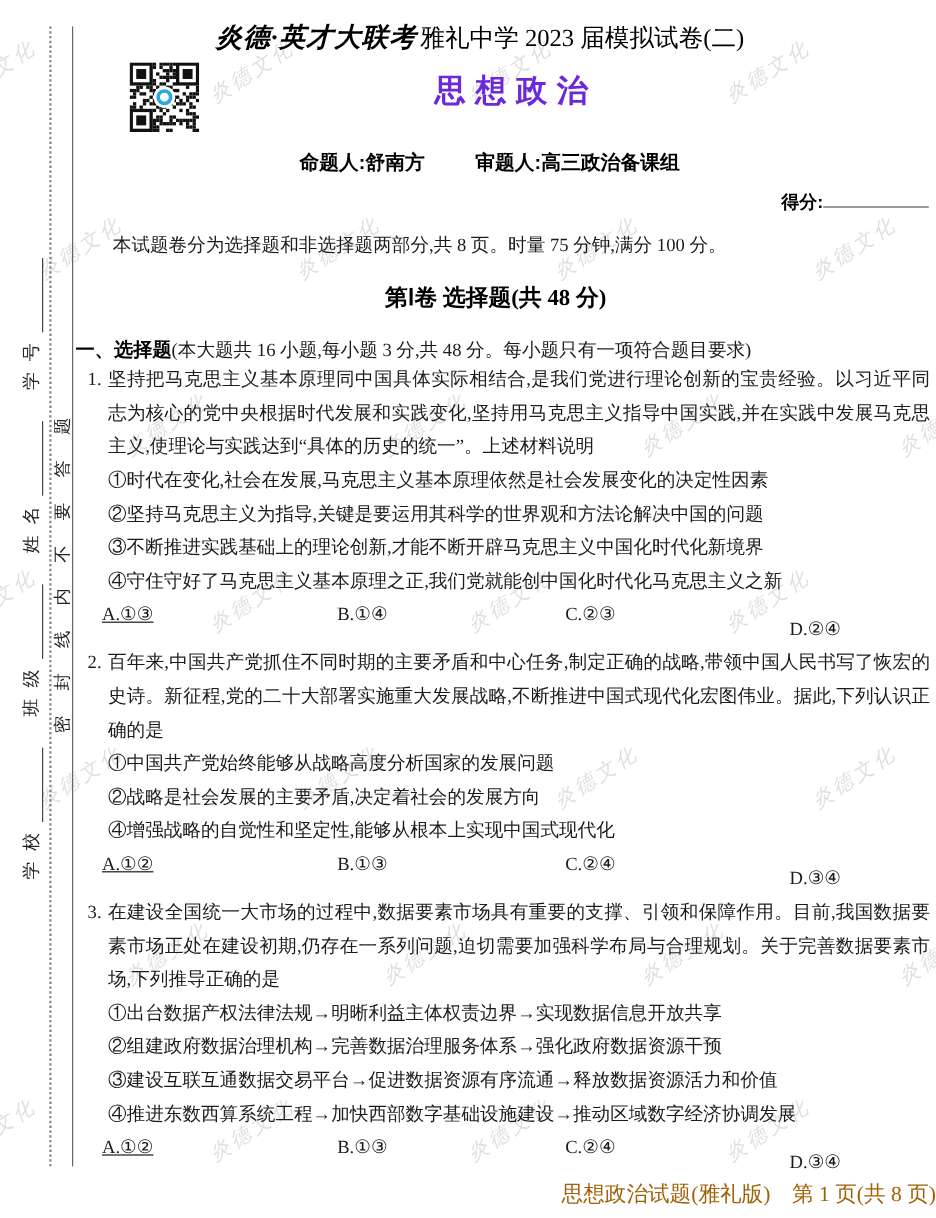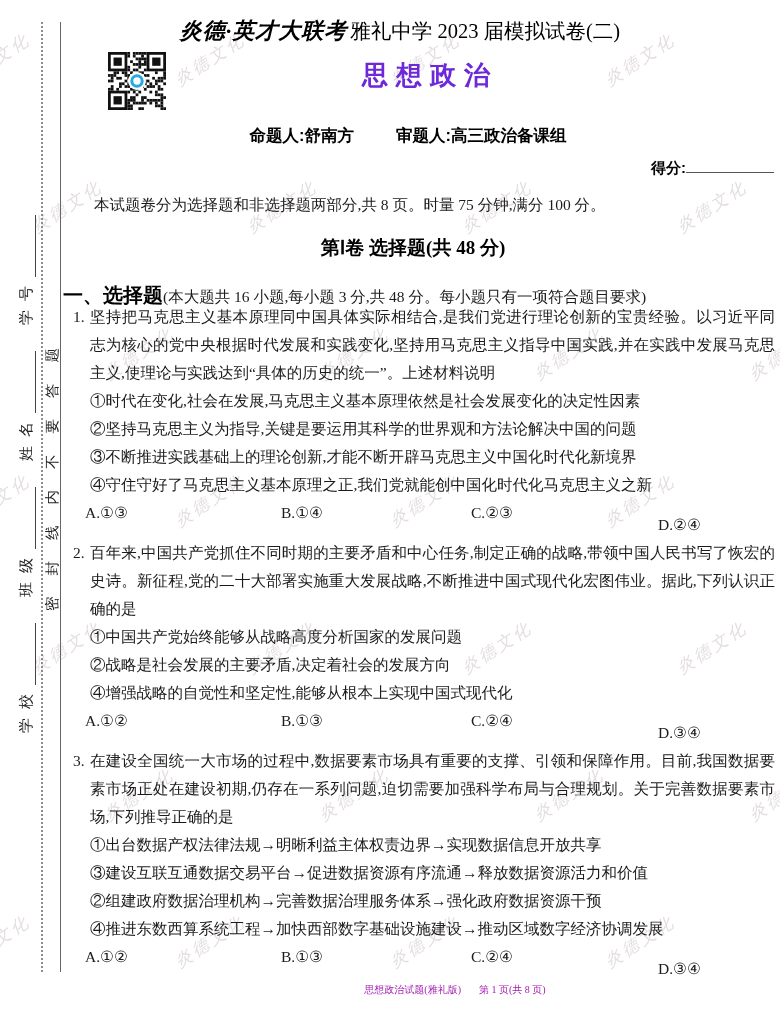--- a/index.html
+++ b/index.html
@@ -39,36 +39,36 @@
   .gap2 { display:inline-block; width:42px; }
   .score { position:absolute; top:157px; right:6px; font-family:"Liberation Sans", sans-serif;
            font-weight:bold; font-size:15px; color:#000;margin-left:32px; }
   .score-blank { display:inline-block; width:88px; height:15px; border-bottom:1.5px solid #555; }
 
   .intro { position:absolute; top:192px; left:63px; width:706px; margin:0;
            font-size:15.5px; text-indent:2em; line-height:26px; }
   .section-title { position:absolute; top:235px; left:63px; width:700px; text-align:center;
                    font-size:19px; font-weight:bold; color:#000; }
   .part-heading { position:absolute; top:282px; left:63px; width:715px; font-size:15.5px; white-space:nowrap; }
-  .bold-hei { font-family:"Liberation Sans", sans-serif; font-weight:bold; font-size:20px; color:#000; }
+  .bold-hei { font-family:"Liberation Sans", sans-serif; font-weight:bold; font-size:16px; color:#000; }
 
   
   .questions { position:absolute; top:303px; left:63px; width:712px;
                font-size:15.5px; line-height:28px; }
   .stem { position:relative; padding-left:27px; text-align:justify; }
   .qnum { position:absolute; left:10px; top:0; }
   .opt { padding-left:27px; }
   .answers { display:flex; padding-left:22px; }
-  .answers span:nth-child(1){ width:196px; }
+  .answers span:nth-child(1){ width:196px;text-decoration:underline; }
   .answers span:nth-child(2){ width:190px; }
   .answers span:nth-child(3){ width:187px; }
   .answers span:nth-child(4){ flex:1;margin-top:12px; }
 
-  .footer { position:absolute; top:983px; left:130px; width:650px; text-align:center;
-            font-size:10px; color:#a21caf; }
+  .footer { position:absolute; top:983px; left:130px; width:650px; text-align:right;
+            font-size:18px; color:#a16207; }
   .footer .fgap { display:inline-block; width:18px; }
 </style>
 </head>
 <body>
 
 <div class="page">
 
   <div class="wm-layer" id="wm-layer">
       <span class="wm" style="left: -45px; top: 48px;">炎德文化</span>
       <span class="wm" style="left: 170px; top: 48px;">炎德文化</span>
@@ -313,22 +313,22 @@
         <div class="answers">
           <span>A.①②</span>
           <span>B.①③</span>
           <span>C.②④</span>
           <span>D.③④</span>
         </div>
       </div>
       <div class="question">
         <div class="stem"><span class="qnum">3.</span>在建设全国统一大市场的过程中,数据要素市场具有重要的支撑、引领和保障作用。目前,我国数据要素市场正处在建设初期,仍存在一系列问题,迫切需要加强科学布局与合理规划。关于完善数据要素市场,下列推导正确的是</div>
         <div class="opt">①出台数据产权法律法规→明晰利益主体权责边界→实现数据信息开放共享</div>
+        <div class="opt">②组建政府数据治理机构→完善数据治理服务体系→强化政府数据资源干预</div>
         <div class="opt">③建设互联互通数据交易平台→促进数据资源有序流通→释放数据资源活力和价值</div>
-        <div class="opt">②组建政府数据治理机构→完善数据治理服务体系→强化政府数据资源干预</div>
         <div class="opt">④推进东数西算系统工程→加快西部数字基础设施建设→推动区域数字经济协调发展</div>
         <div class="answers">
           <span>A.①②</span>
           <span>B.①③</span>
           <span>C.②④</span>
           <span>D.③④</span>
         </div>
       </div>
     </div>
 

